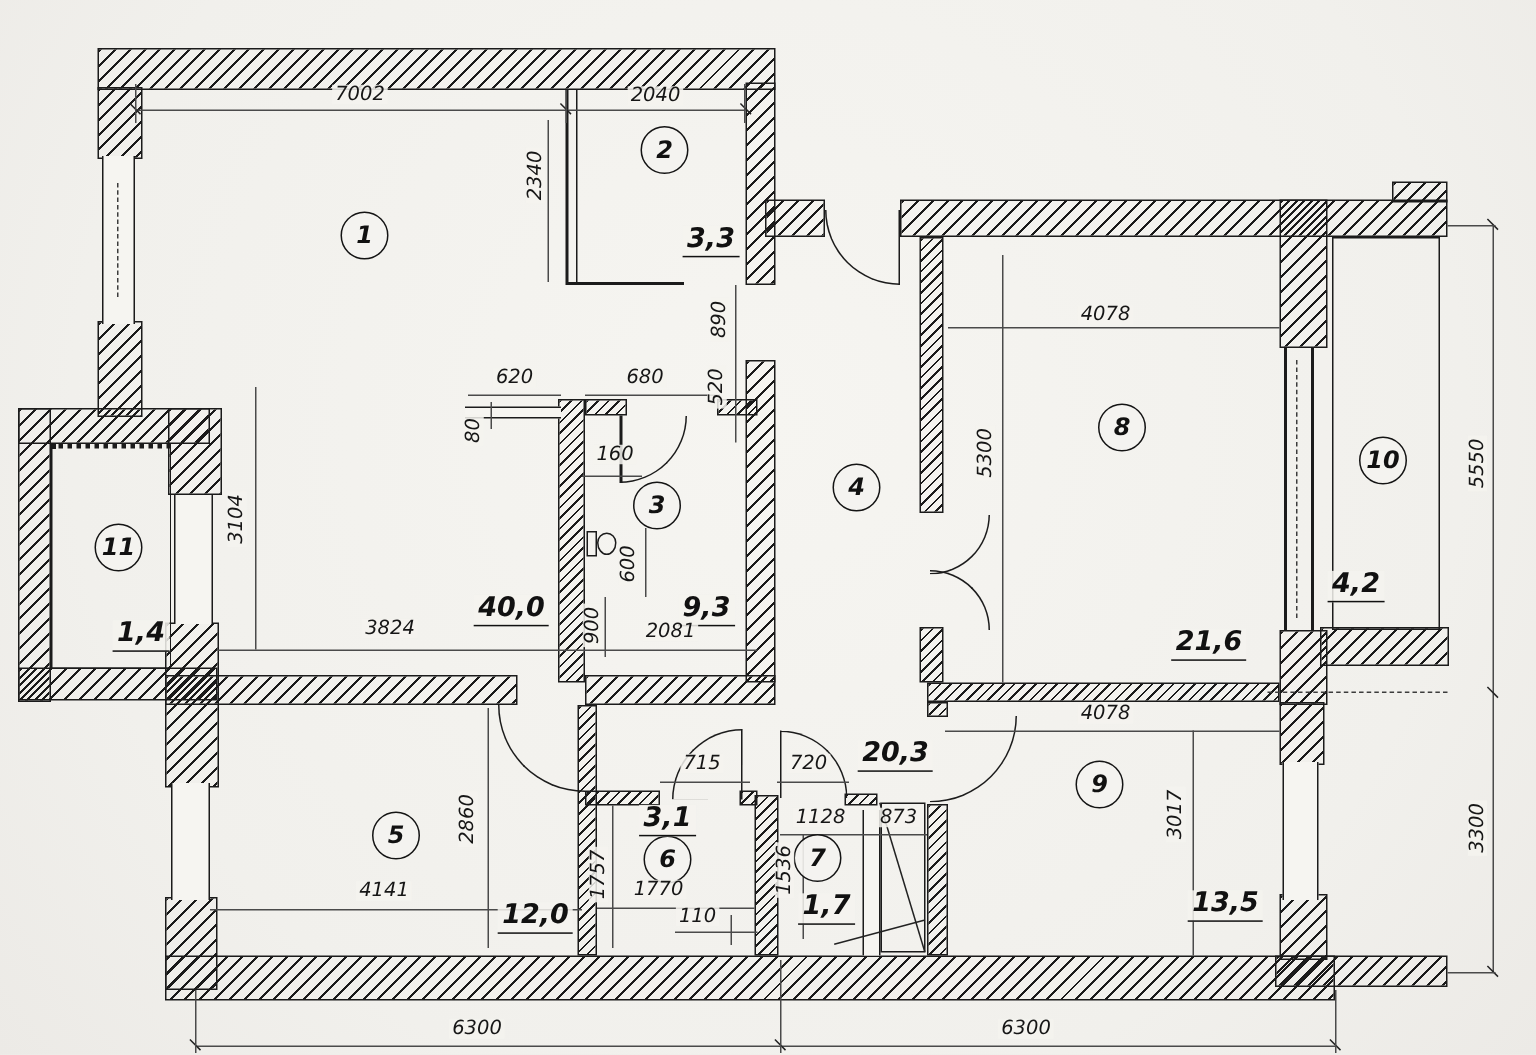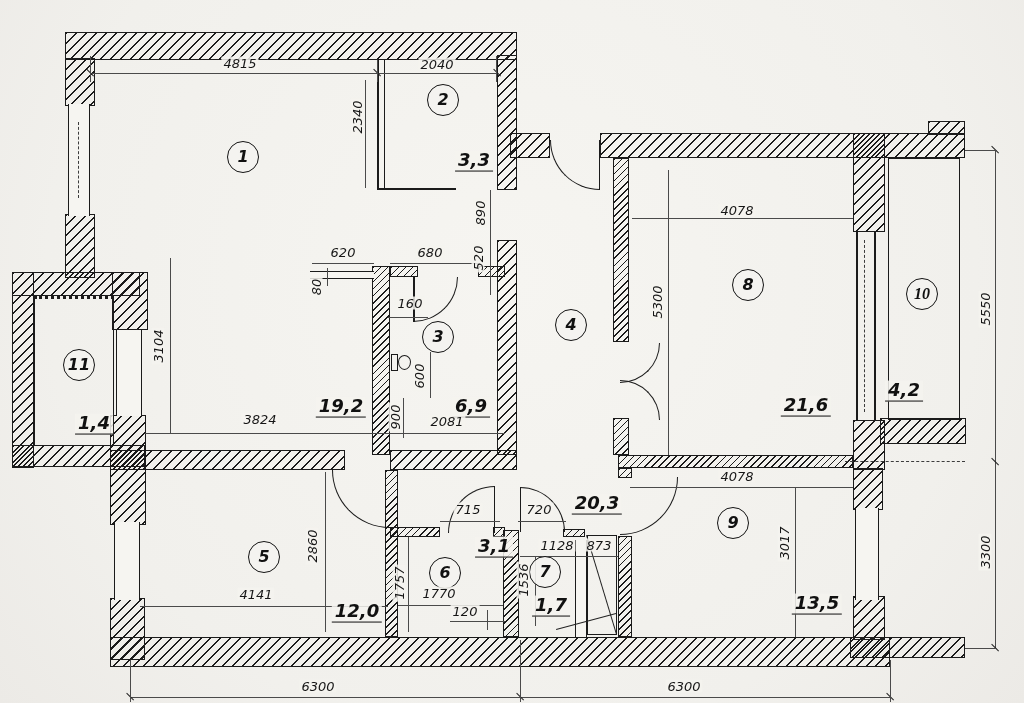--- a/index.html
+++ b/index.html
@@ -180,40 +180,40 @@
     </div>
   <div class="rc" style="left:545px;top:572px;">
       <span>7</span>
     </div>
   <div class="rc" style="left:748px;top:285px;">
       <span>8</span>
     </div>
   <div class="rc" style="left:733px;top:523px;">
       <span>9</span>
     </div>
-  <div class="rc" style="left:922px;top:294px;font-family:Liberation Serif, serif;">
+  <div class="rc" style="left:922px;top:307px;">
       <span>10</span>
     </div>
   <div class="rc" style="left:79px;top:365px;">
       <span>11</span>
     </div>
 
-  <div class="area" style="left:341px;top:407px;">19,2</div>
+  <div class="area" style="left:341px;top:407px;">40,0</div>
   <div class="area" style="left:474px;top:161px;">3,3</div>
-  <div class="area" style="left:471px;top:407px;">6,9</div>
+  <div class="area" style="left:471px;top:407px;">9,3</div>
   <div class="area" style="left:597px;top:504px;">20,3</div>
   <div class="area" style="left:357px;top:612px;">12,0</div>
-  <div class="area" style="left:494px;top:547px;">3,1</div>
+  <div class="area" style="left:445px;top:547px;">3,1</div>
   <div class="area" style="left:551px;top:606px;">1,7</div>
-  <div class="area" style="left:806px;top:406px;">21,6</div>
+  <div class="area" style="left:806px;top:430px;">21,6</div>
   <div class="area" style="left:817px;top:604px;">13,5</div>
   <div class="area" style="left:904px;top:391px;">4,2</div>
   <div class="area" style="left:94px;top:424px;">1,4</div>
 
-  <div class="dim" style="left:240px;top:63px;">4815</div>
+  <div class="dim" style="left:240px;top:63px;">7002</div>
   <div class="dim" style="left:437px;top:64px;">2040</div>
   <div class="dim rot" style="left:357px;top:117px;">2340</div>
   <div class="dim rot" style="left:480px;top:213px;">890</div>
   <div class="dim rot" style="left:478px;top:258px;">520</div>
   <div class="dim" style="left:343px;top:252px;">620</div>
   <div class="dim" style="left:430px;top:252px;">680</div>
   <div class="dim rot" style="left:316px;top:287px;">80</div>
   <div class="dim" style="left:410px;top:303px;">160</div>
   <div class="dim rot" style="left:419px;top:376px;">600</div>
   <div class="dim rot" style="left:395px;top:417px;">900</div>
@@ -221,24 +221,24 @@
   <div class="dim" style="left:260px;top:419px;">3824</div>
   <div class="dim rot" style="left:158px;top:346px;">3104</div>
   <div class="dim" style="left:737px;top:210px;">4078</div>
   <div class="dim rot" style="left:657px;top:302px;">5300</div>
   <div class="dim rot" style="left:985px;top:309px;">5550</div>
   <div class="dim rot" style="left:985px;top:552px;">3300</div>
   <div class="dim" style="left:737px;top:476px;">4078</div>
   <div class="dim rot" style="left:784px;top:543px;">3017</div>
   <div class="dim" style="left:468px;top:509px;">715</div>
   <div class="dim" style="left:539px;top:509px;">720</div>
-  <div class="dim" style="left:547px;top:545px;margin-left:10px;">1128</div>
+  <div class="dim" style="left:547px;top:545px;">1128</div>
   <div class="dim" style="left:599px;top:545px;">873</div>
   <div class="dim rot" style="left:523px;top:580px;">1536</div>
   <div class="dim rot" style="left:399px;top:583px;">1757</div>
   <div class="dim" style="left:439px;top:593px;">1770</div>
-  <div class="dim" style="left:465px;top:611px;">120</div>
+  <div class="dim" style="left:465px;top:611px;">110</div>
   <div class="dim rot" style="left:312px;top:546px;">2860</div>
   <div class="dim" style="left:256px;top:594px;">4141</div>
   <div class="dim" style="left:318px;top:686px;">6300</div>
   <div class="dim" style="left:684px;top:686px;">6300</div>
 
 </div>
 
 </body></html>

